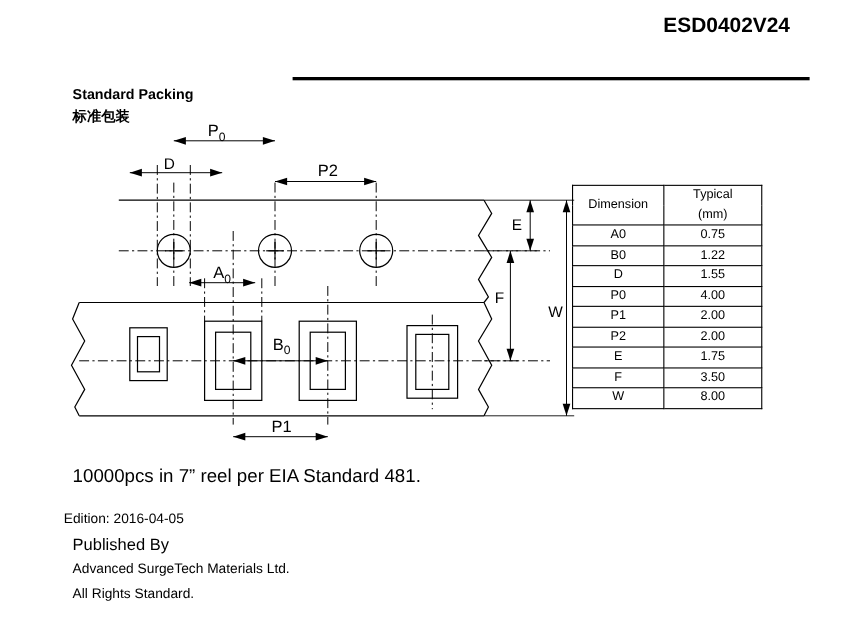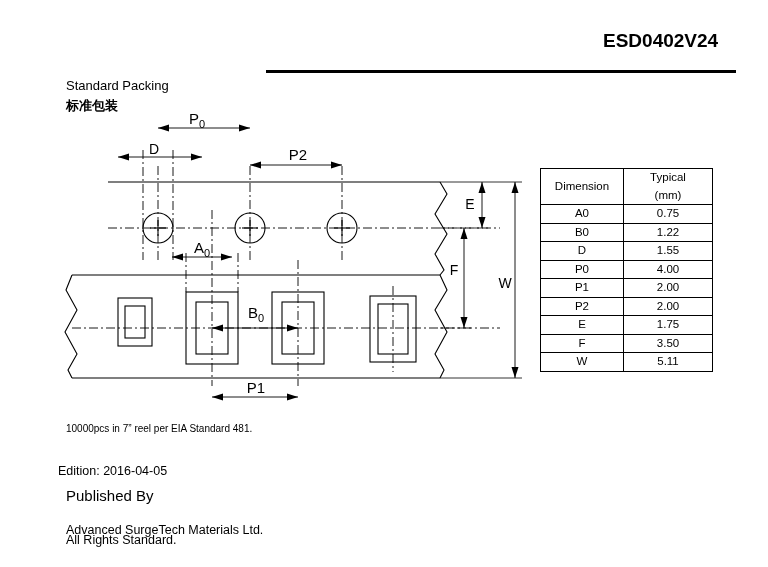--- a/index.html
+++ b/index.html
@@ -6,67 +6,67 @@
   body{
     width:768px;height:567px;
     background:#ffffff;
     font-family:"Liberation Sans", sans-serif;
     color:#000;
     position:relative;
     overflow:hidden;
   }
   
   .part-number{
-    position:absolute;left:603px;top:30px;
+    position:absolute;left:603px;top:13px;
     font-size:19px;font-weight:bold;letter-spacing:0px;
     color:#000;
   }
   .header-rule{
     position:absolute;left:266px;top:70px;width:470px;height:3px;
     background:#000;
   }
   .title-en{
     position:absolute;left:66px;top:78px;
-    font-size:13px;font-weight:normal;
+    font-size:13px;font-weight:bold;
   }
   .title-cn{
     position:absolute;left:66px;top:97px;
     font-size:13px;font-weight:bold;
   }
   
   .drawing{
     position:absolute;left:60px;top:110px;width:480px;height:300px;
   }
   .drawing svg{display:block;}
   
   .dim-table{
-    position:absolute;left:540px;top:168px;
+    position:absolute;left:520px;top:168px;
     border-collapse:collapse;
     font-size:11.5px;
   }
   .dim-table td,.dim-table th{
     border:1px solid #000;
     text-align:center;
     padding:1px 4px;
     font-weight:normal;
     line-height:1.35;
   }
   .dim-table .col-dim{width:74px;}
   .dim-table .col-typ{width:80px;}
   .dim-table .hdr-typ{border-bottom:none;}
   .dim-table .hdr-unit{border-top:none;}
   .dim-table .hdr-dim{}
   
   .note{
     position:absolute;left:66px;top:423px;
-    font-size:10px;
+    font-size:17px;
   }
   .edition{position:absolute;left:58px;top:464px;font-size:12.5px;}
   .pub{position:absolute;left:66px;top:487px;font-size:15px;}
-  .company{position:absolute;left:66px;top:523px;font-size:12.5px;}
+  .company{position:absolute;left:66px;top:510px;font-size:12.5px;}
   .rights{position:absolute;left:66px;top:533px;font-size:12.5px;}
   text{font-family:"Liberation Sans", sans-serif;}
 </style>
 </head>
 <body>
 
 <div class="part-number">ESD0402V24</div>
 <div class="header-rule"></div>
 <div class="title-en">Standard Packing</div>
 <div class="title-cn">标准包装</div>
@@ -212,21 +212,21 @@
   <tr>
     <td>E</td>
     <td>1.75</td>
   </tr>
   <tr>
     <td>F</td>
     <td>3.50</td>
   </tr>
   <tr>
     <td>W</td>
-    <td>5.11</td>
+    <td>8.00</td>
   </tr>
 </tbody>
   </table>
 
 <div class="note">10000pcs in 7” reel per EIA Standard 481.</div>
 <div class="edition">Edition: 2016-04-05</div>
 <div class="pub">Published By</div>
 <div class="company">Advanced SurgeTech Materials Ltd.</div>
 <div class="rights">All Rights Standard.</div>
 

